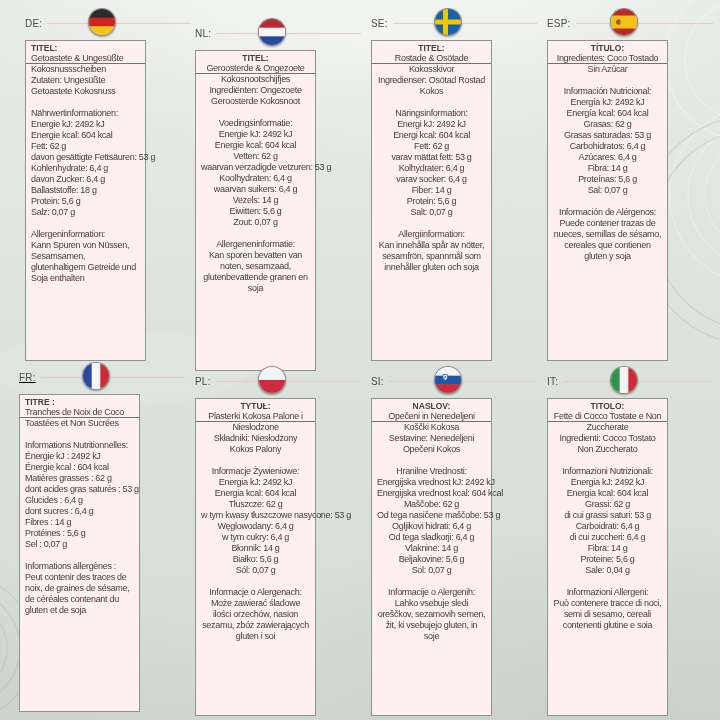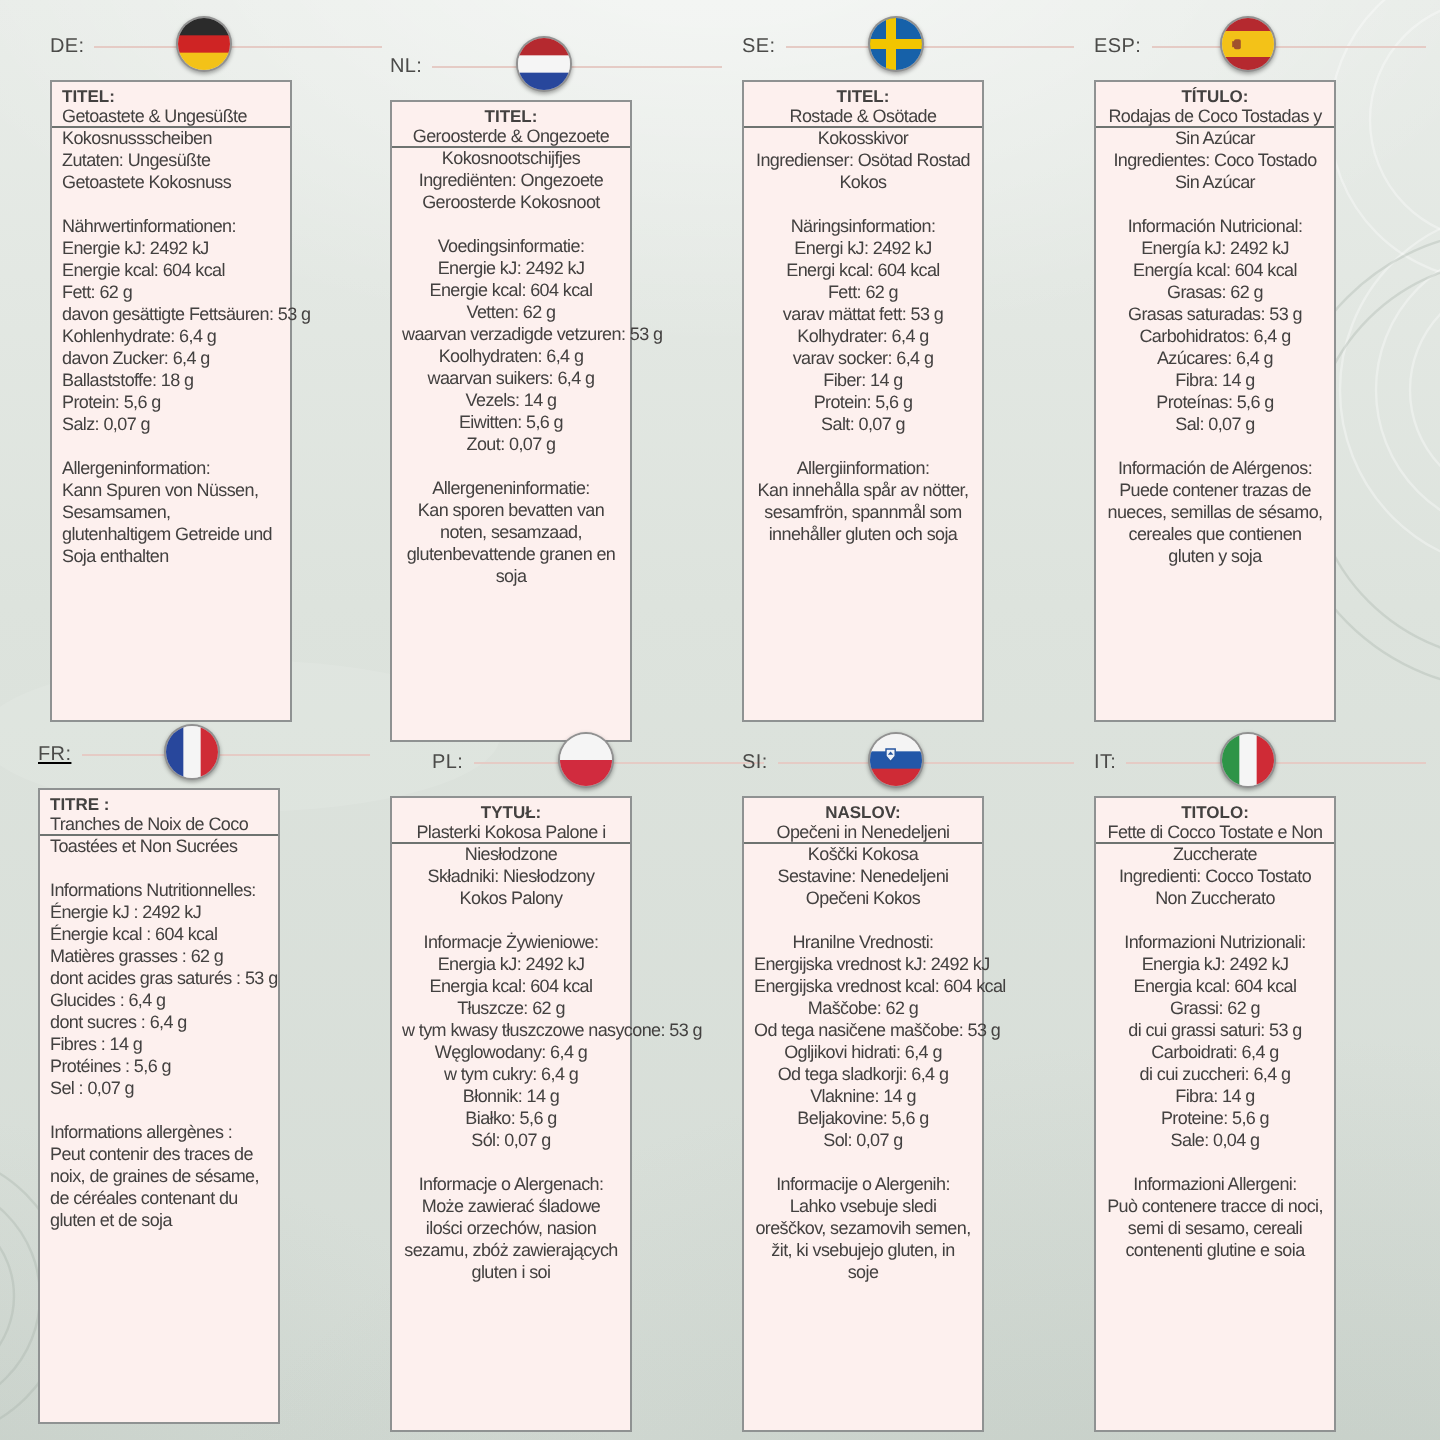--- a/index.html
+++ b/index.html
@@ -175,21 +175,20 @@
             <rect x="0" y="0" width="26" height="7" fill="#b5292f"></rect>
             <rect x="0" y="6.5" width="26" height="13.5" fill="#f3c218"></rect>
             <rect x="0" y="19.5" width="26" height="7" fill="#b5292f"></rect>
             <rect x="6" y="10.6" width="3.4" height="5" rx="0.9" fill="#a0522d"></rect>
             <rect x="5.1" y="11.6" width="1" height="3" fill="#a0522d"></rect>
           </svg>
         </span>
     </div>
     <div class="panel" style="height: 321px;">
       <div class="tlabel">TÍTULO:</div>
-      <div class="ttext">Rodajas de Coco Tostadas y Sin Azúcar</div>
       <div class="ing">Ingredientes: Coco Tostado Sin Azúcar</div>
       <div class="gap"></div>
       <div class="nhead">Información Nutricional:</div>
       <div class="nlines">
           <div class="nline">Energía kJ: 2492 kJ</div>
           <div class="nline">Energía kcal: 604 kcal</div>
           <div class="nline">Grasas: 62 g</div>
           <div class="nline">Grasas saturadas: 53 g</div>
           <div class="nline">Carbohidratos: 6,4 g</div>
           <div class="nline">Azúcares: 6,4 g</div>
@@ -230,21 +229,21 @@
           <div class="nline">Fibres : 14 g</div>
           <div class="nline">Protéines : 5,6 g</div>
           <div class="nline">Sel : 0,07 g</div>
         </div>
       <div class="gap"></div>
       <div class="ahead">Informations allergènes :</div>
       <div class="atext">Peut contenir des traces de noix, de graines de sésame, de céréales contenant du gluten et de soja</div>
       <div class="underline"></div>
     </div>
   </section>
-    <section class="cell align-center" style="left: 195px; top: 358px; padding-left: 21px;">
+    <section class="cell align-center" style="left: 195px; top: 358px;">
     <div class="hdr">
       <span class="code">PL:</span>
       <span class="hline"></span>
       <span class="flag">
           <svg width="26" height="26" viewBox="0 0 26 26">
             <rect x="0" y="0" width="26" height="13.5" fill="#f5f5f5"></rect>
             <rect x="0" y="13" width="26" height="13.5" fill="#d12b3e"></rect>
           </svg>
         </span>
     </div>

